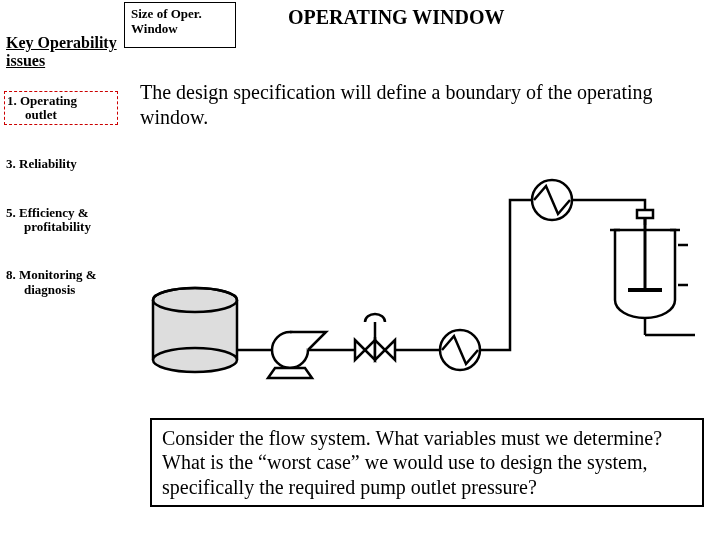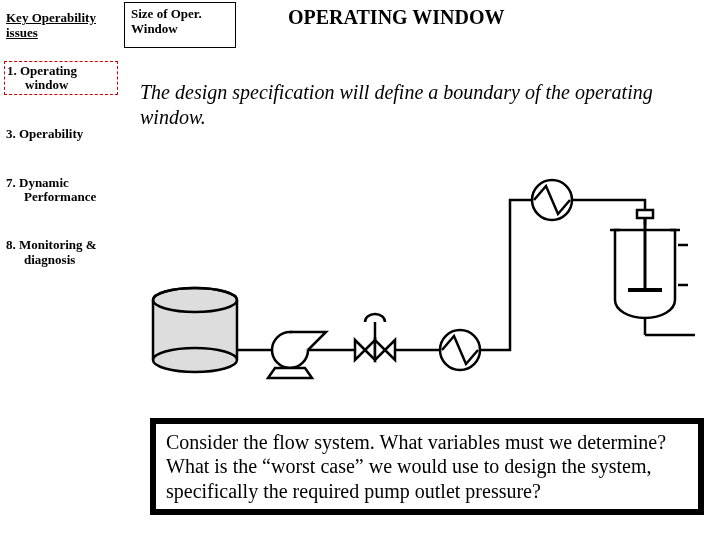--- a/index.html
+++ b/index.html
@@ -7,71 +7,71 @@
     width: 720px; height: 540px;
     font-family: "Times New Roman", Times, serif;
     background: #fff; color: #000;
     position: relative; overflow: hidden;
   }
   .sidebar {
     position: absolute; left: 0; top: 0; width: 122px; height: 540px;
     padding: 6px 4px;
   }
   .sidebar-title {
-    font-size: 13px; font-weight: bold; text-decoration: underline;
-    margin: 5px 0 18px 2px; line-height: 1.15;
+    font-size: 16px; font-weight: bold; text-decoration: underline;
+    margin: 28px 0 18px 2px; line-height: 1.15;
   }
   .sidebar-item {
     font-size: 13px; font-weight: bold;
     margin-bottom: 30px; line-height: 1.1;
     padding: 2px;
   }
   .sidebar-item .indent { display: block; padding-left: 18px; }
   .sidebar-item.active { border: 1px dashed #c00; margin-top: 20px; }
   .header-box {
     position: absolute; left: 124px; top: 2px;
     width: 112px; height: 46px;
     border: 1px solid #000; padding: 4px 6px;
     font-size: 13px; font-weight: bold; line-height: 1.15;
   }
   .title {
     position: absolute; left: 288px; top: 6px;
     font-size: 20px; font-weight: bold;
   }
   .body-text {
     position: absolute; left: 140px; top: 80px; right: 16px;
-    font-size: 20px; line-height: 1.25; font-style: italic;
+    font-size: 20px; line-height: 1.25;
   }
   .diagram {
     position: absolute; left: 140px; top: 150px; width: 560px; height: 250px;
   }
   .question {
     position: absolute; left: 150px; top: 418px; right: 16px;
     font-size: 20px; line-height: 1.22;
-    border: 6px solid #000000; padding: 6px 10px;
+    border: 2px solid #000000; padding: 6px 10px;
   }
 </style>
 </head>
 <body>
 
 <div class="sidebar">
   <div class="sidebar-title">Key Operability issues</div>
   <div class="sidebar-item active">
     <span>1.</span>
     <span>Operating</span>
-    <span class="indent">window</span>
+    <span class="indent">outlet</span>
   </div>
   <div class="sidebar-item">
     <span>3.</span>
-    <span>Operability</span>
+    <span>Reliability</span>
   </div>
   <div class="sidebar-item">
-    <span>7.</span>
-    <span>Dynamic</span>
-    <span class="indent">Performance</span>
+    <span>5.</span>
+    <span>Efficiency &amp;</span>
+    <span class="indent">profitability</span>
   </div>
   <div class="sidebar-item">
     <span>8.</span>
     <span>Monitoring &amp;</span>
     <span class="indent">diagnosis</span>
   </div>
 </div>
 
 <div class="header-box">Size of Oper. Window</div>
 

